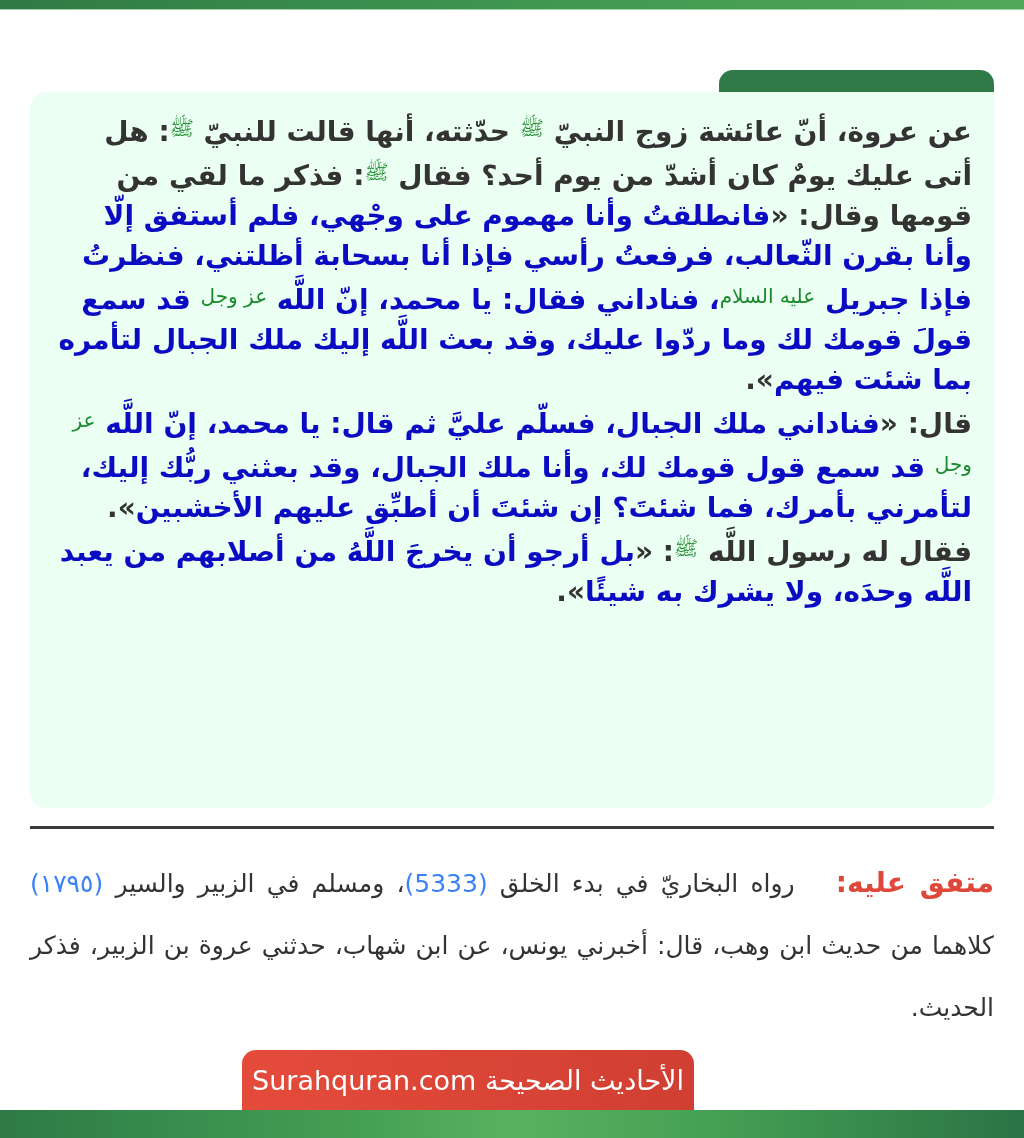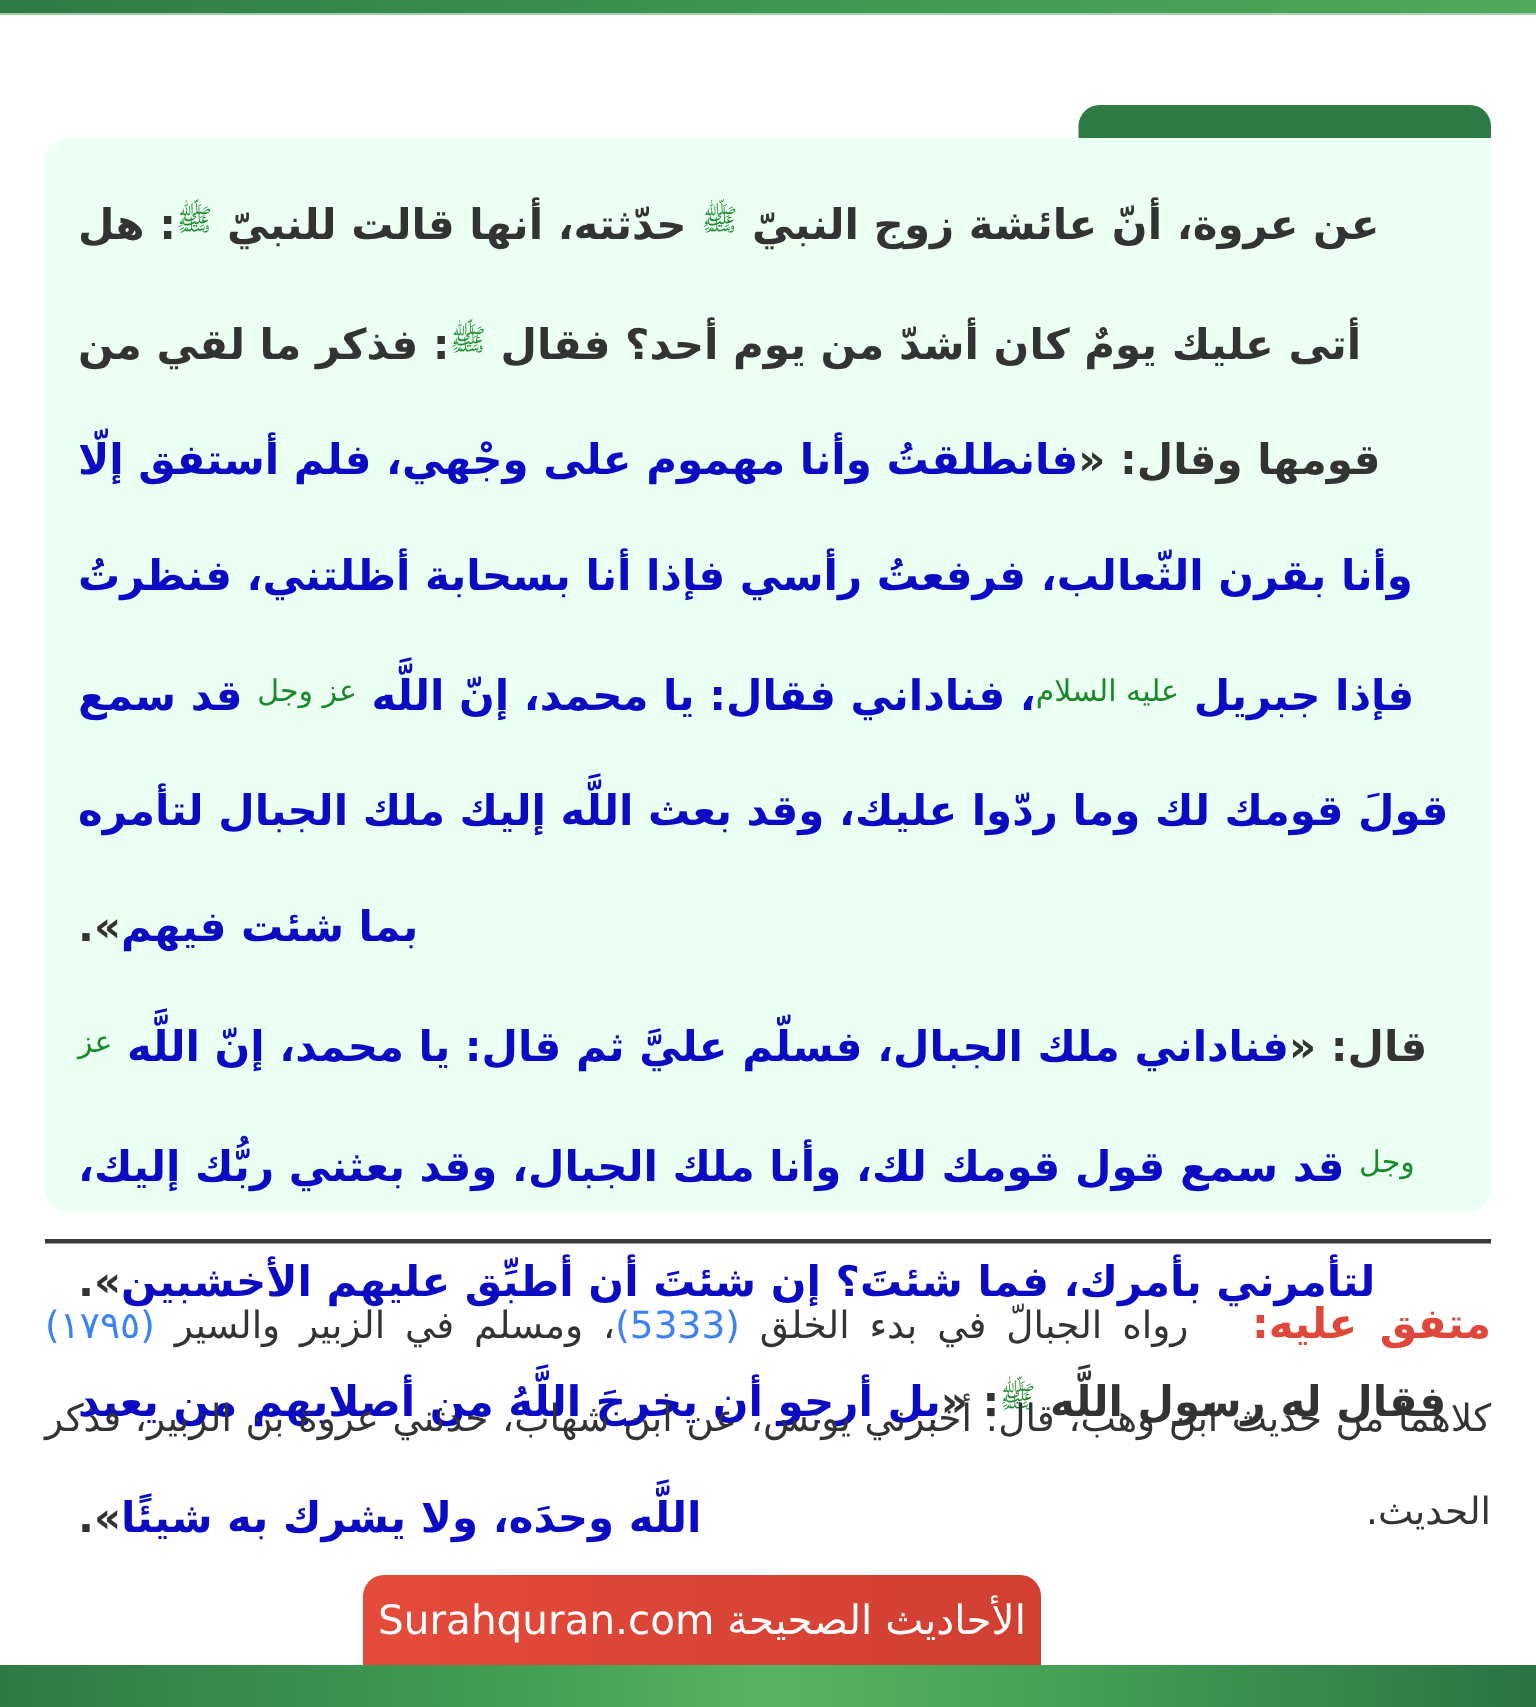--- a/index.html
+++ b/index.html
@@ -39,24 +39,24 @@
       left: 30px; top: 92px;
       width: 964px; height: 716px;
       background: #ecfff3;
       border-radius: 0 0 16px 16px;
       border-top-left-radius: 16px;
       box-sizing: border-box;
       padding: 16px 22px 0 22px;
     }
     .hadith-text {
       direction: rtl;
-      text-align: left;
+      text-align: right;
       font-size: 28px;
       font-weight: bold;
-      line-height: 77px;
+      line-height: 40px;
       color: #333333;
     }
     .hadith-text .narr { color: #333333; }
     .hadith-text .speech { color: #0b0bc4; }
     .honor {
       color: #198a2b;
       font-size: 20px;
       font-weight: normal;
       vertical-align: 6px;
     }
@@ -115,20 +115,20 @@
 <div class="card">
   <div class="hadith-text">
     <p id="para1" style="margin:0"><span class="narr">عن عروة، أنّ عائشة زوج النبيّ </span><span class="honor">ﷺ</span><span class="narr"> حدّثته، أنها قالت للنبيّ </span><span class="honor">ﷺ</span><span class="narr">: هل أتى عليك يومٌ كان أشدّ من يوم أحد؟ فقال </span><span class="honor">ﷺ</span><span class="narr">: فذكر ما لقي من قومها وقال: «</span><span class="speech">فانطلقتُ وأنا مهموم على وجْهي، فلم أستفق إلّا وأنا بقرن الثّعالب، فرفعتُ رأسي فإذا أنا بسحابة أظلتني، فنظرتُ فإذا جبريل </span><span class="honor">عليه السلام</span><span class="speech">، فناداني فقال: يا محمد، إنّ اللَّه </span><span class="honor">عز وجل</span><span class="speech"> قد سمع قولَ قومك لك وما ردّوا عليك، وقد بعث اللَّه إليك ملك الجبال لتأمره بما شئت فيهم</span><span class="narr">».</span></p>
     <p id="para2" style="margin:0"><span class="narr">قال: «</span><span class="speech">فناداني ملك الجبال، فسلّم عليَّ ثم قال: يا محمد، إنّ اللَّه </span><span class="honor">عز وجل</span><span class="speech"> قد سمع قول قومك لك، وأنا ملك الجبال، وقد بعثني ربُّك إليك، لتأمرني بأمرك، فما شئتَ؟ إن شئتَ أن أطبِّق عليهم الأخشبين</span><span class="narr">». فقال له رسول اللَّه </span><span class="honor">ﷺ</span><span class="narr">: «</span><span class="speech">بل أرجو أن يخرجَ اللَّهُ من أصلابهم من يعبد اللَّه وحدَه، ولا يشرك به شيئًا</span><span class="narr">».</span></p>
   </div>
 </div>
 
 <div class="divider"></div>
 
 <div class="source">
-  <span class="label">متفق عليه:</span><span> رواه الجبالّ في بدء الخلق </span><span class="num">(5333)</span><span>، ومسلم في الزبير والسير </span><span class="num">(١٧٩٥)</span><span> كلاهما من حديث ابن وهب، قال: أخبرني يونس، عن ابن شهاب، حدثني عروة بن الزبير، فذكر الحديث.</span>
+  <span class="label">متفق عليه:</span><span> رواه البخاريّ في بدء الخلق </span><span class="num">(5333)</span><span>، ومسلم في الزبير والسير </span><span class="num">(١٧٩٥)</span><span> كلاهما من حديث ابن وهب، قال: أخبرني يونس، عن ابن شهاب، حدثني عروة بن الزبير، فذكر الحديث.</span>
 </div>
 
 <div class="footer-badge">
   <span>الأحاديث الصحيحة Surahquran.com</span>
 </div>
 
 <div class="bottom-bar"></div>
 
 </body></html>

